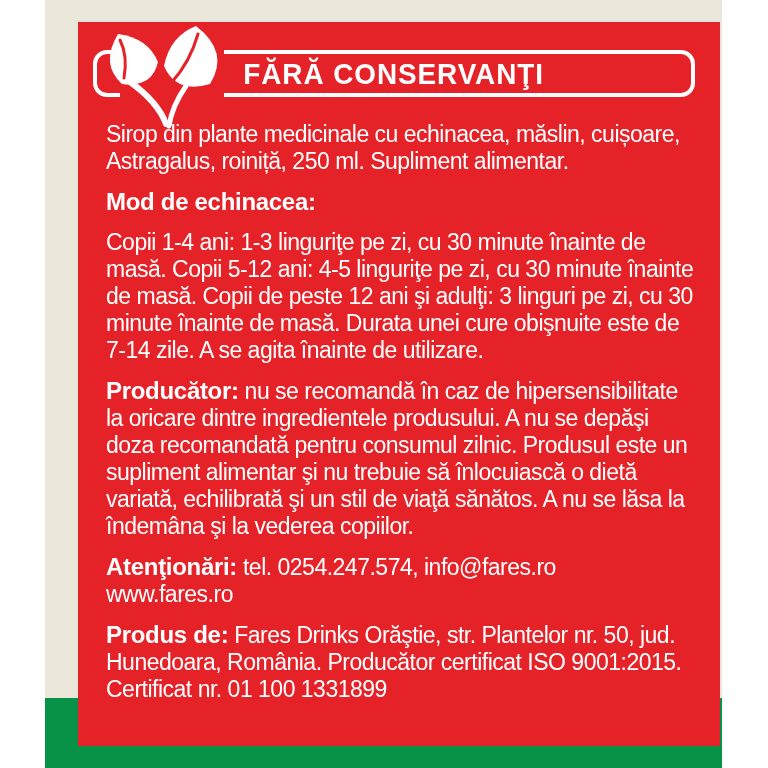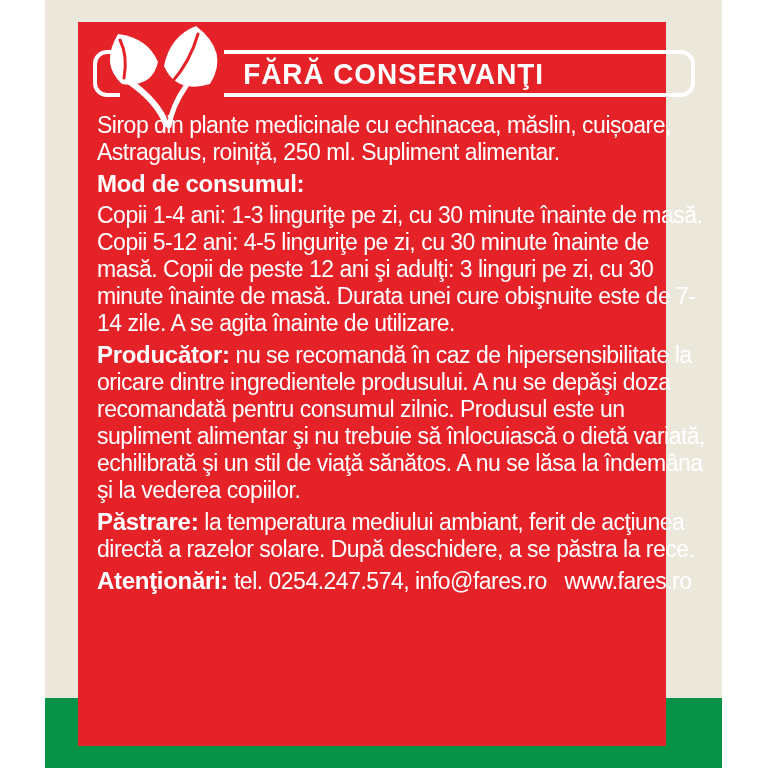--- a/index.html
+++ b/index.html
@@ -17,21 +17,21 @@
   }
   .beige-panel{
     position:absolute;left:45px;top:0;width:677px;height:768px;
     background:var(--panel);
   }
   .green-band{
     position:absolute;left:45px;top:698px;width:677px;height:70px;
     background:var(--green);
   }
   .red-label{
-    position:absolute;left:78px;top:22px;width:588px;height:724px;
+    position:absolute;left:78px;top:22px;width:642px;height:724px;
     background:var(--red);
     color:var(--ink);
   }
   .badge-frame{
     position:absolute;left:15px;top:28px;width:602px;height:47px;
     border:4px solid var(--ink);
     border-radius:14px;
     box-sizing:border-box;
     display:flex;align-items:center;justify-content:center;
   }
@@ -45,21 +45,21 @@
     background:var(--red);
   }
   .leaves{
     position:absolute;left:20px;top:2px;
   }
   .label-text{
     position:absolute;left:15px;top:86px;width:616px;
     font-size:23px;line-height:27px;letter-spacing:-0.5px;
   }
   .label-text p{
-    margin:4px;white-space:pre-wrap;
+    margin:13px;white-space:pre-wrap;
   }
   .label-text strong{
     font-size:24px;letter-spacing:-0.3px;
   }
 </style>
 </head>
 <body>
 
 <div class="beige-panel"></div>
 <div class="green-band"></div>
@@ -79,20 +79,20 @@
 
     <path d="M98,2 Q132,28 112,60 Q78,70 66,42 Q72,12 98,2 Z" fill="#ffffff"></path>
     <path d="M100,10 Q92,38 74,58" fill="none" stroke="#e62229" stroke-width="3" stroke-linecap="round"></path>
 
     <path d="M32,58 Q60,78 68,100" fill="none" stroke="#ffffff" stroke-width="6" stroke-linecap="round"></path>
     <path d="M88,62 Q74,82 71,102" fill="none" stroke="#ffffff" stroke-width="5" stroke-linecap="round"></path>
   </svg>
 
   <div class="label-text">
       <p>Sirop din plante medicinale cu echinacea, măslin, cuișoare, Astragalus, roiniță, 250 ml. Supliment alimentar.</p>
-      <p><strong>Mod de consumul:</strong></p>
+      <p><strong>Mod de echinacea:</strong></p>
       <p>Copii 1-4 ani: 1-3 linguriţe pe zi, cu 30 minute înainte de masă. Copii 5-12 ani: 4-5 linguriţe pe zi, cu 30 minute înainte de masă. Copii de peste 12 ani şi adulţi: 3 linguri pe zi, cu 30 minute înainte de masă. Durata unei cure obişnuite este de 7-14 zile. A se agita înainte de utilizare.</p>
       <p><strong>Producător:</strong> nu se recomandă în caz de hipersensibilitate la oricare dintre ingredientele produsului. A nu se depăşi doza recomandată pentru consumul zilnic. Produsul este un supliment alimentar şi nu trebuie să înlocuiască o dietă variată, echilibrată şi un stil de viaţă sănătos. A nu se lăsa la îndemâna şi la vederea copiilor.</p>
-      <p><strong>Păstrare:</strong> la temperatura mediului ambiant, ferit de acţiunea directă a razelor solare. După deschidere, a se păstra la rece.</p>
       <p><strong>Atenţionări:</strong> tel. 0254.247.574, info@fares.ro   www.fares.ro</p>
+      <p><strong>Produs de:</strong> Fares Drinks Orăştie, str. Plantelor nr. 50, jud. Hunedoara, România. Producător certificat ISO 9001:2015. Certificat nr. 01 100 1331899</p>
     </div>
 
 </div>
 
 </body></html>

